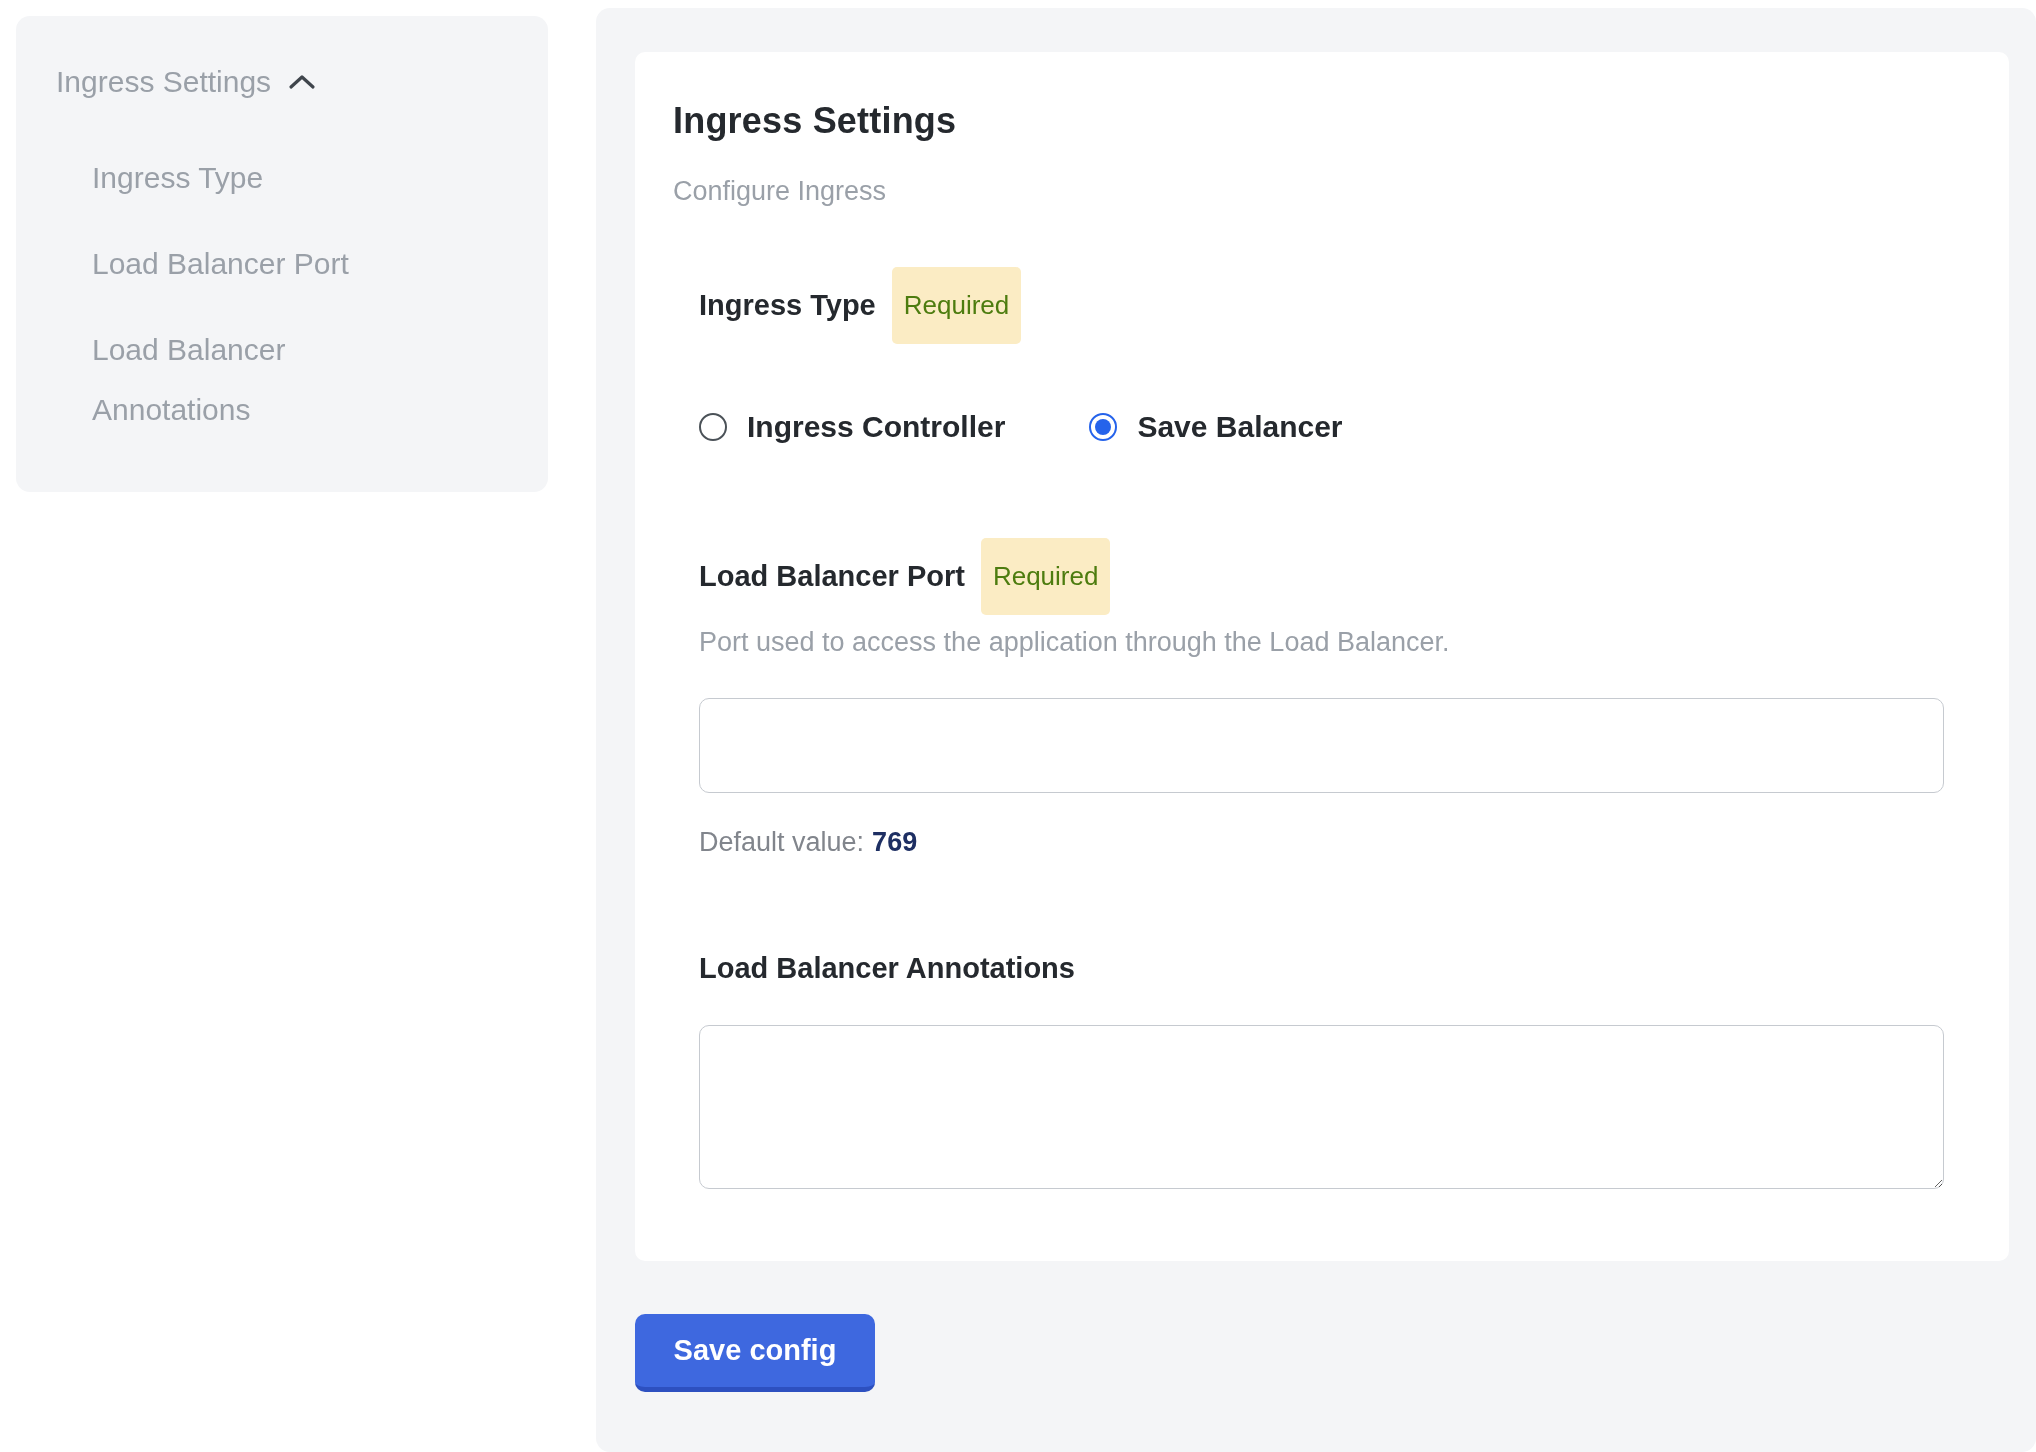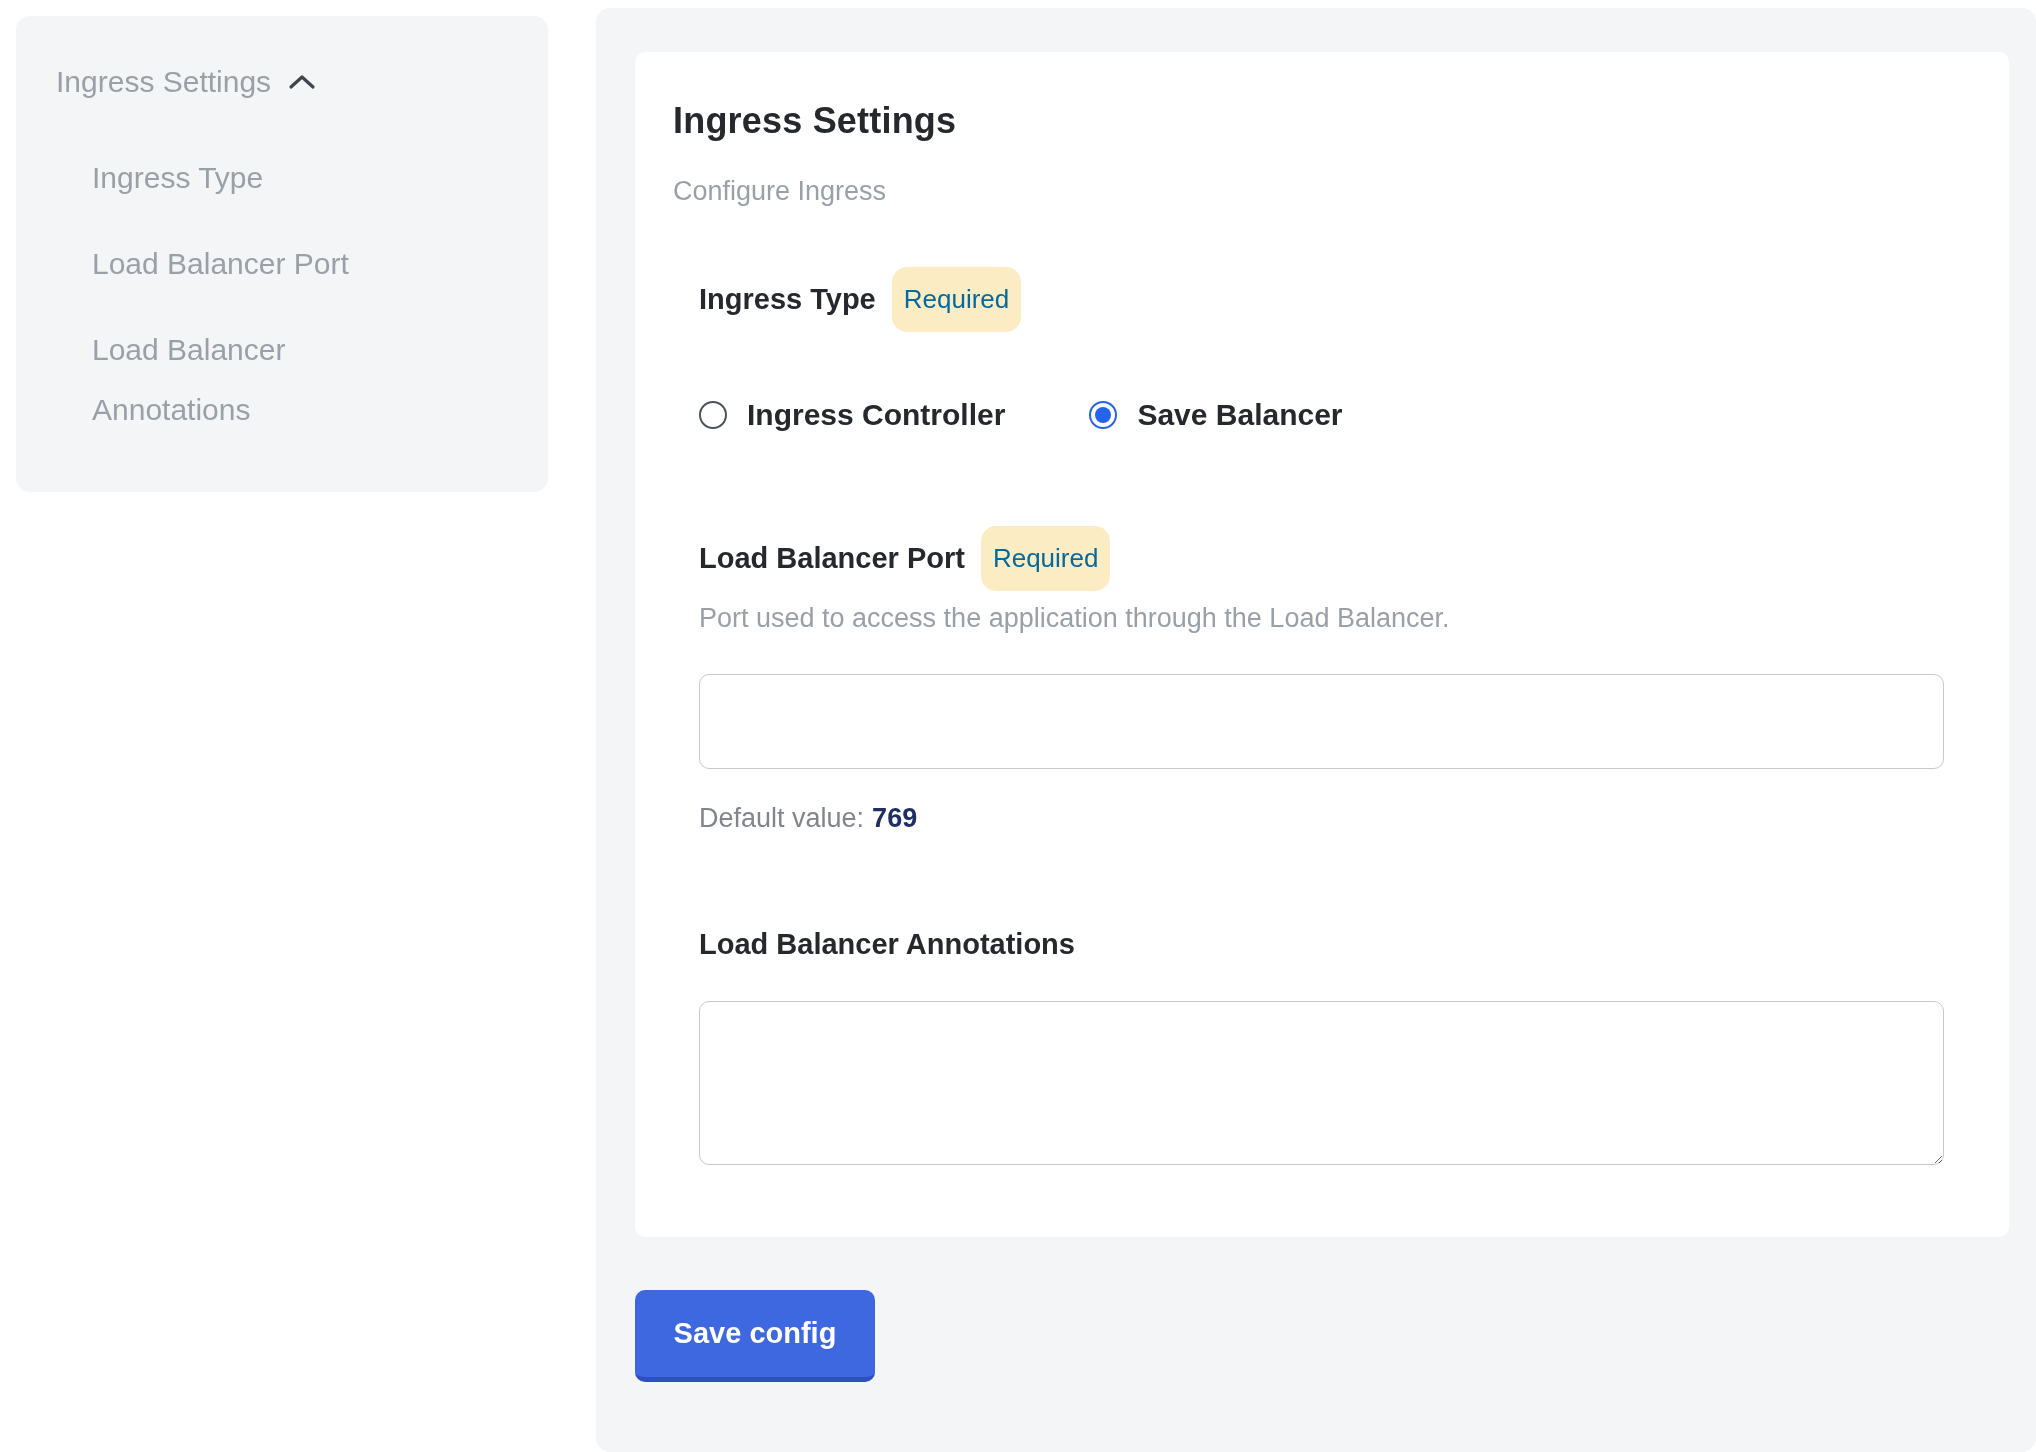--- a/index.html
+++ b/index.html
@@ -73,24 +73,24 @@
 
   .section-label-row { display: flex; align-items: center; }
   .section-label {
     font-size: 29px;
     font-weight: bold;
     color: #25292e;
   }
   .badge {
     margin-left: 16px;
     background: #fbecc4;
-    color: #0369a1;
+    color: #4d7c0f;
     font-size: 26px;
-    padding: 17px 12px;
-    border-radius: 15px;
+    padding: 23px 12px;
+    border-radius: 5px;
   }
   .section-desc {
     margin-top: 12px;
     font-size: 27px;
     color: #9aa0a8;
   }
 
   
   .radio-row { display: flex; margin-top: 66px; gap: 84px; }
   .radio-option { display: flex; align-items: center; cursor: pointer; }
@@ -164,21 +164,21 @@
     display: inline-block;
     margin-top: 53px;
     background: #3e68df;
     color: #ffffff;
     font-size: 29px;
     font-weight: bold;
     border: none;
     border-bottom: 5px solid #2d50c0;
     border-radius: 10px;
     padding: 0 36px;
-    height: 92px;
+    height: 78px;
     min-width: 240px;
     cursor: pointer;
     font-family: "Liberation Sans", sans-serif;
   }
 </style>
 </head>
 <body>
 
 <nav class="sidebar">
   <div class="sidebar-title">

